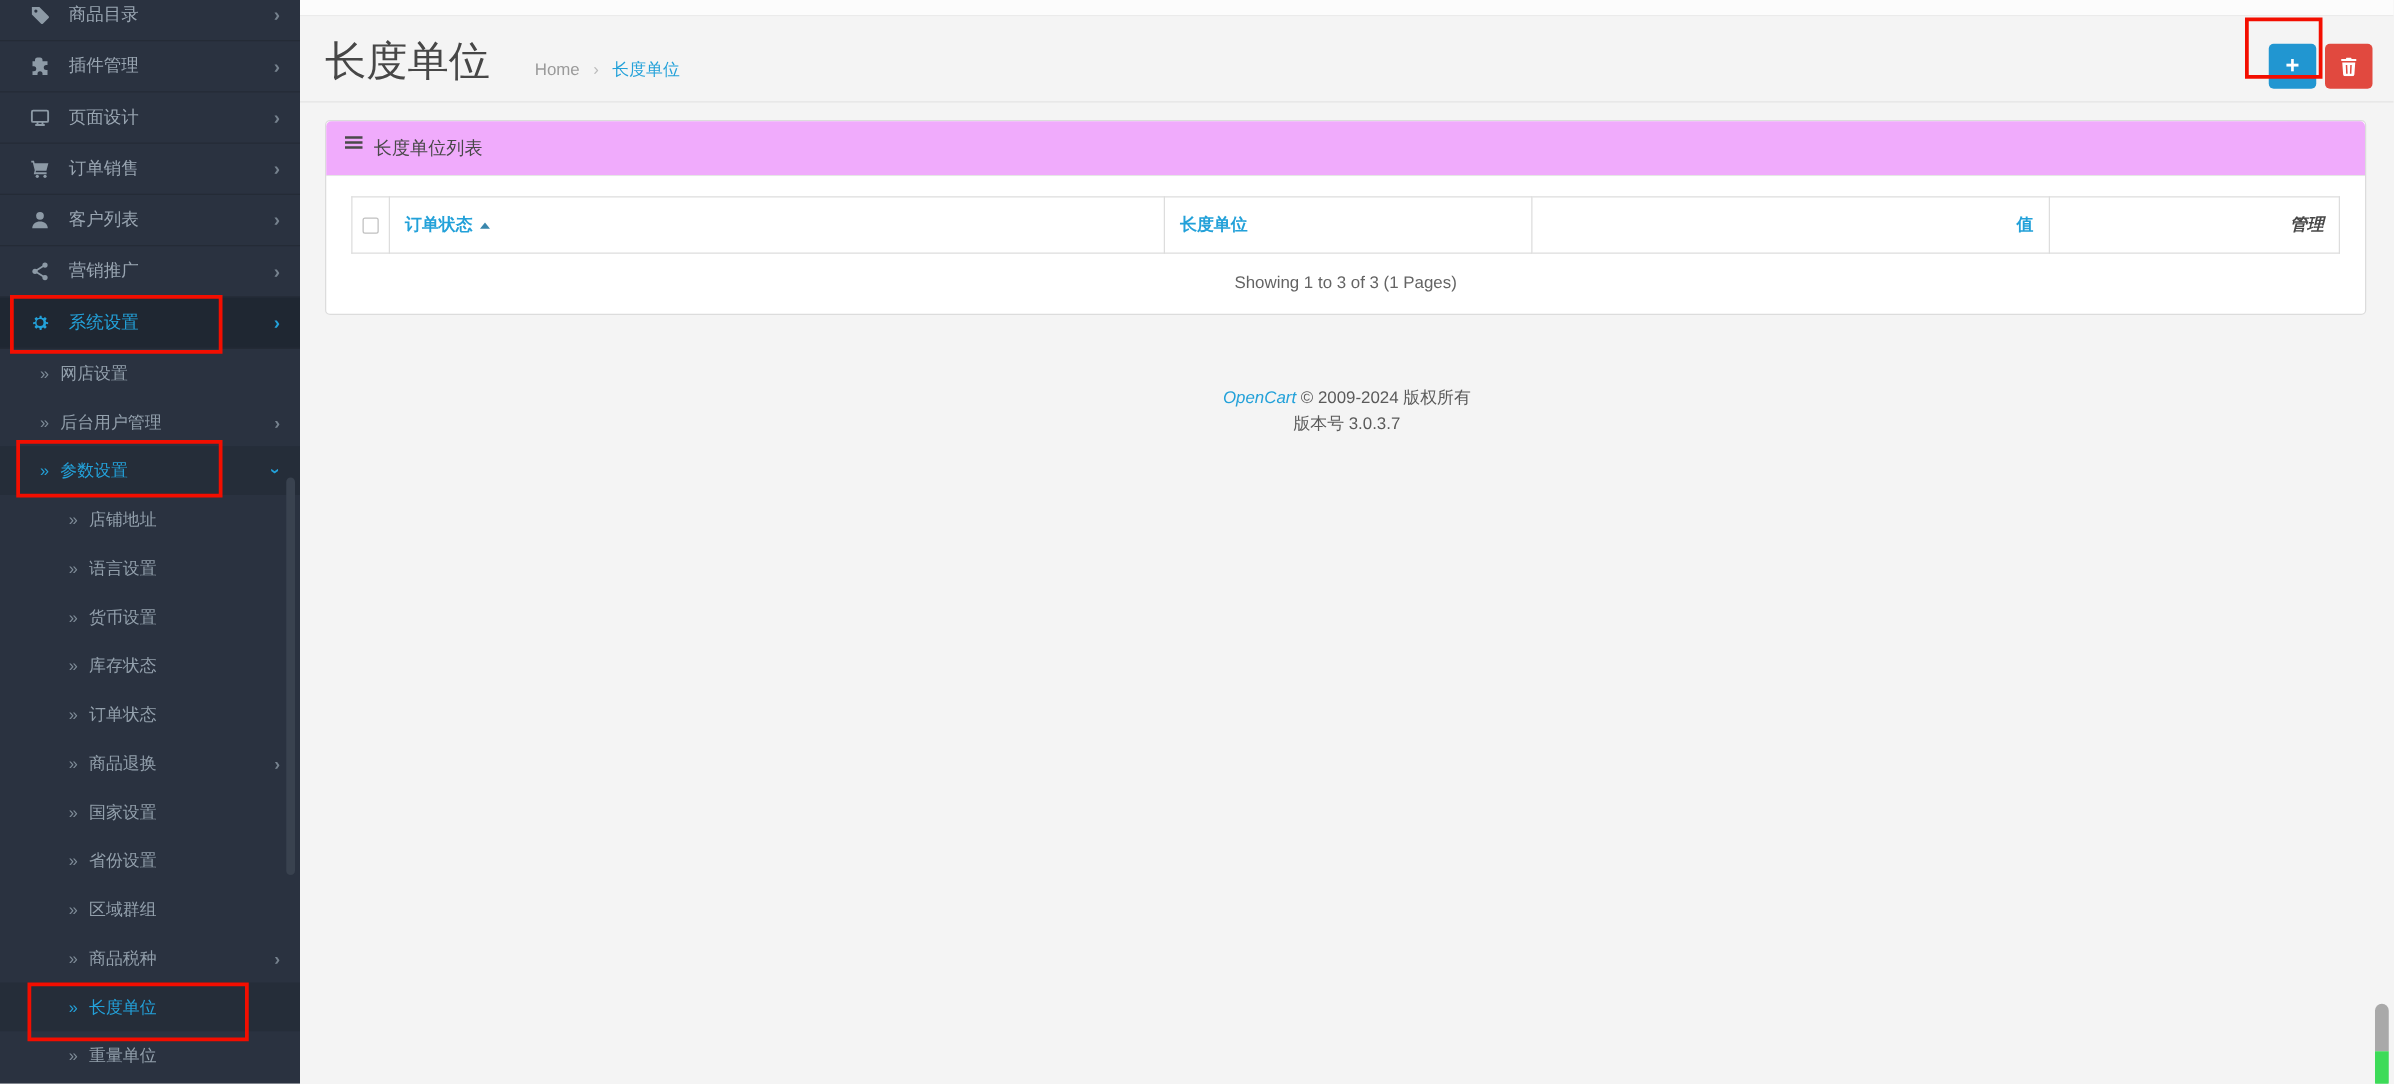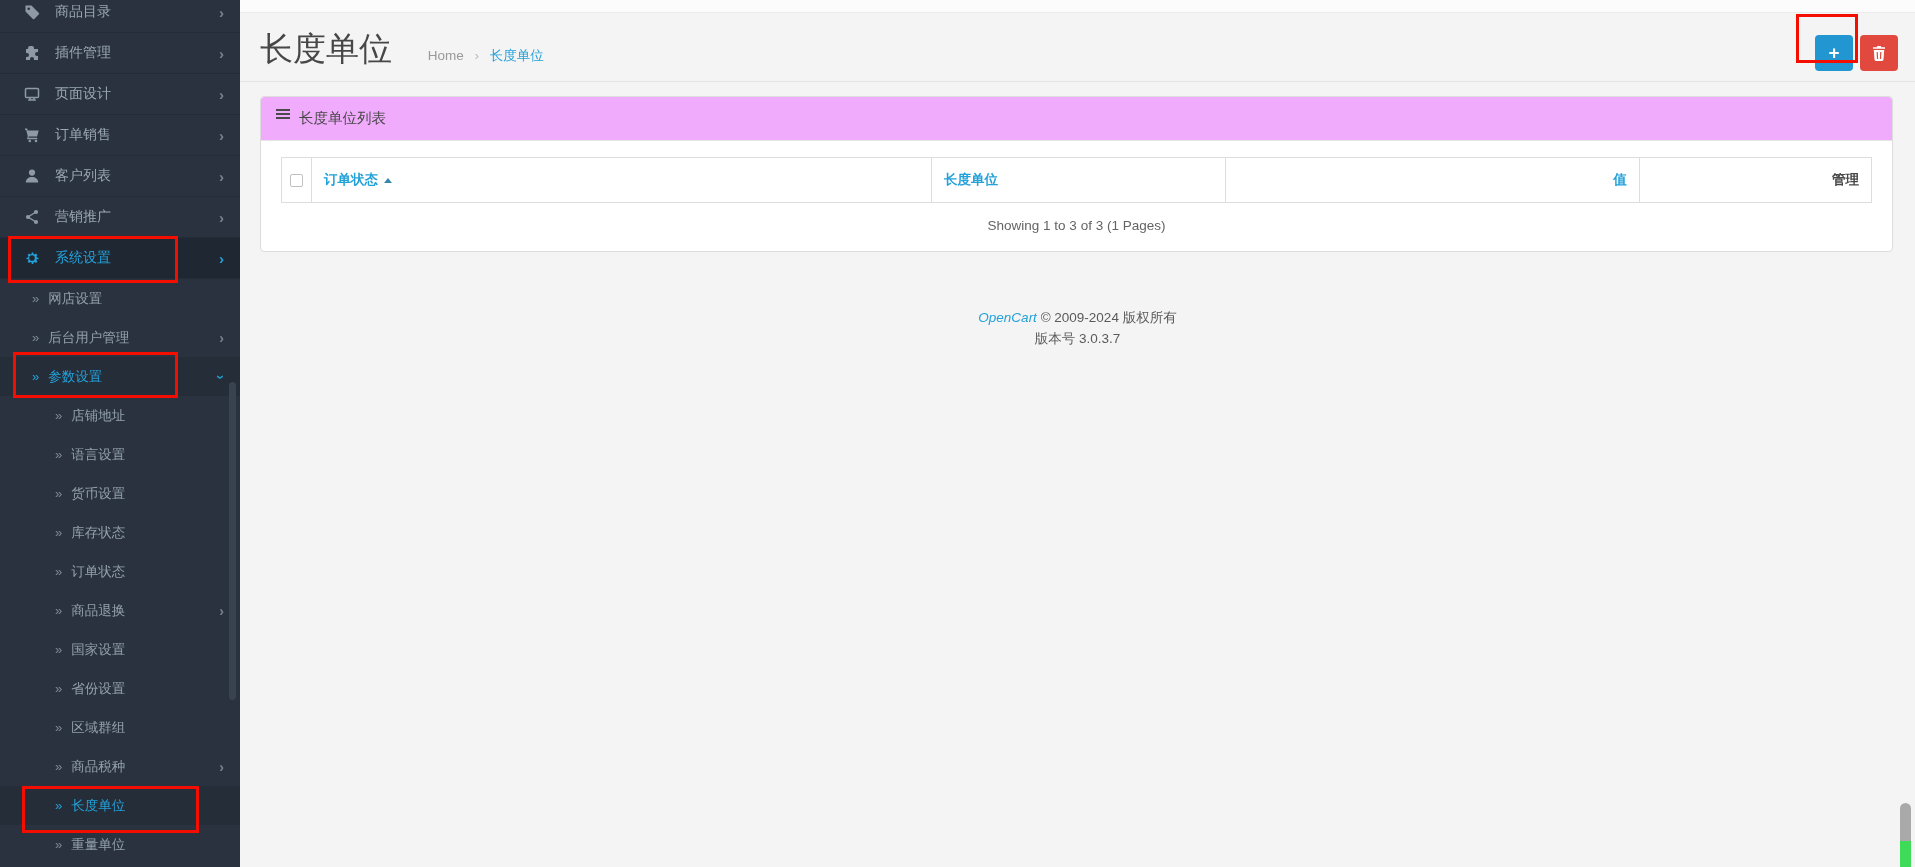--- a/index.html
+++ b/index.html
@@ -61,21 +61,21 @@
     color:#484848; font-size:14.5px; display:flex; align-items:flex-start; border-radius:4px 4px 0 0;}
   .list-icon{width:14px; height:10px; margin-right:9px; position:relative; display:inline-block;}
   .list-icon i{position:absolute; left:0; width:14px; height:2px; background:#4a4a4a;}
   .list-icon i:nth-child(1){top:0;} .list-icon i:nth-child(2){top:4px;} .list-icon i:nth-child(3){top:8px;}
   #panel-body{padding:16px 20px 10px;}
 
   table{width:100%; border-collapse:collapse; font-size:13.5px; color:#555;}
   th,td{border:1px solid #ddd; padding:13px 12px; text-align:left; vertical-align:middle;}
   td{padding:18px 12px;}
   th a{color:var(--link-blue); text-decoration:none; font-weight:bold; cursor:pointer;}
-  th.col-manage{text-align:right; color:#484848; font-weight:bold;}
+  th.col-manage{text-align:right; color:#484848; font-weight:bold;font-style:italic;}
   th.col-value, td.cell-value{text-align:right;}
   td.cell-manage{text-align:right; padding:8px 14px;}
   th.col-check, td.cell-check{text-align:center; padding-left:8px; padding-right:8px;}
   .cb{display:inline-block; width:13px; height:13px; border:1px solid #c0c0c0; border-radius:2px;
     background:#fff; vertical-align:middle; cursor:pointer;}
   .caret-up{display:inline-block; width:0; height:0; border-left:4px solid transparent;
     border-right:4px solid transparent; border-bottom:5px solid #3a87ad; margin-left:6px; vertical-align:middle;}
   .bold{font-weight:bold;}
   .cell-title .bold{margin-left:4px;}
   .btn-edit{width:40px; height:36px; border:none; border-radius:4px; background:var(--accent);

